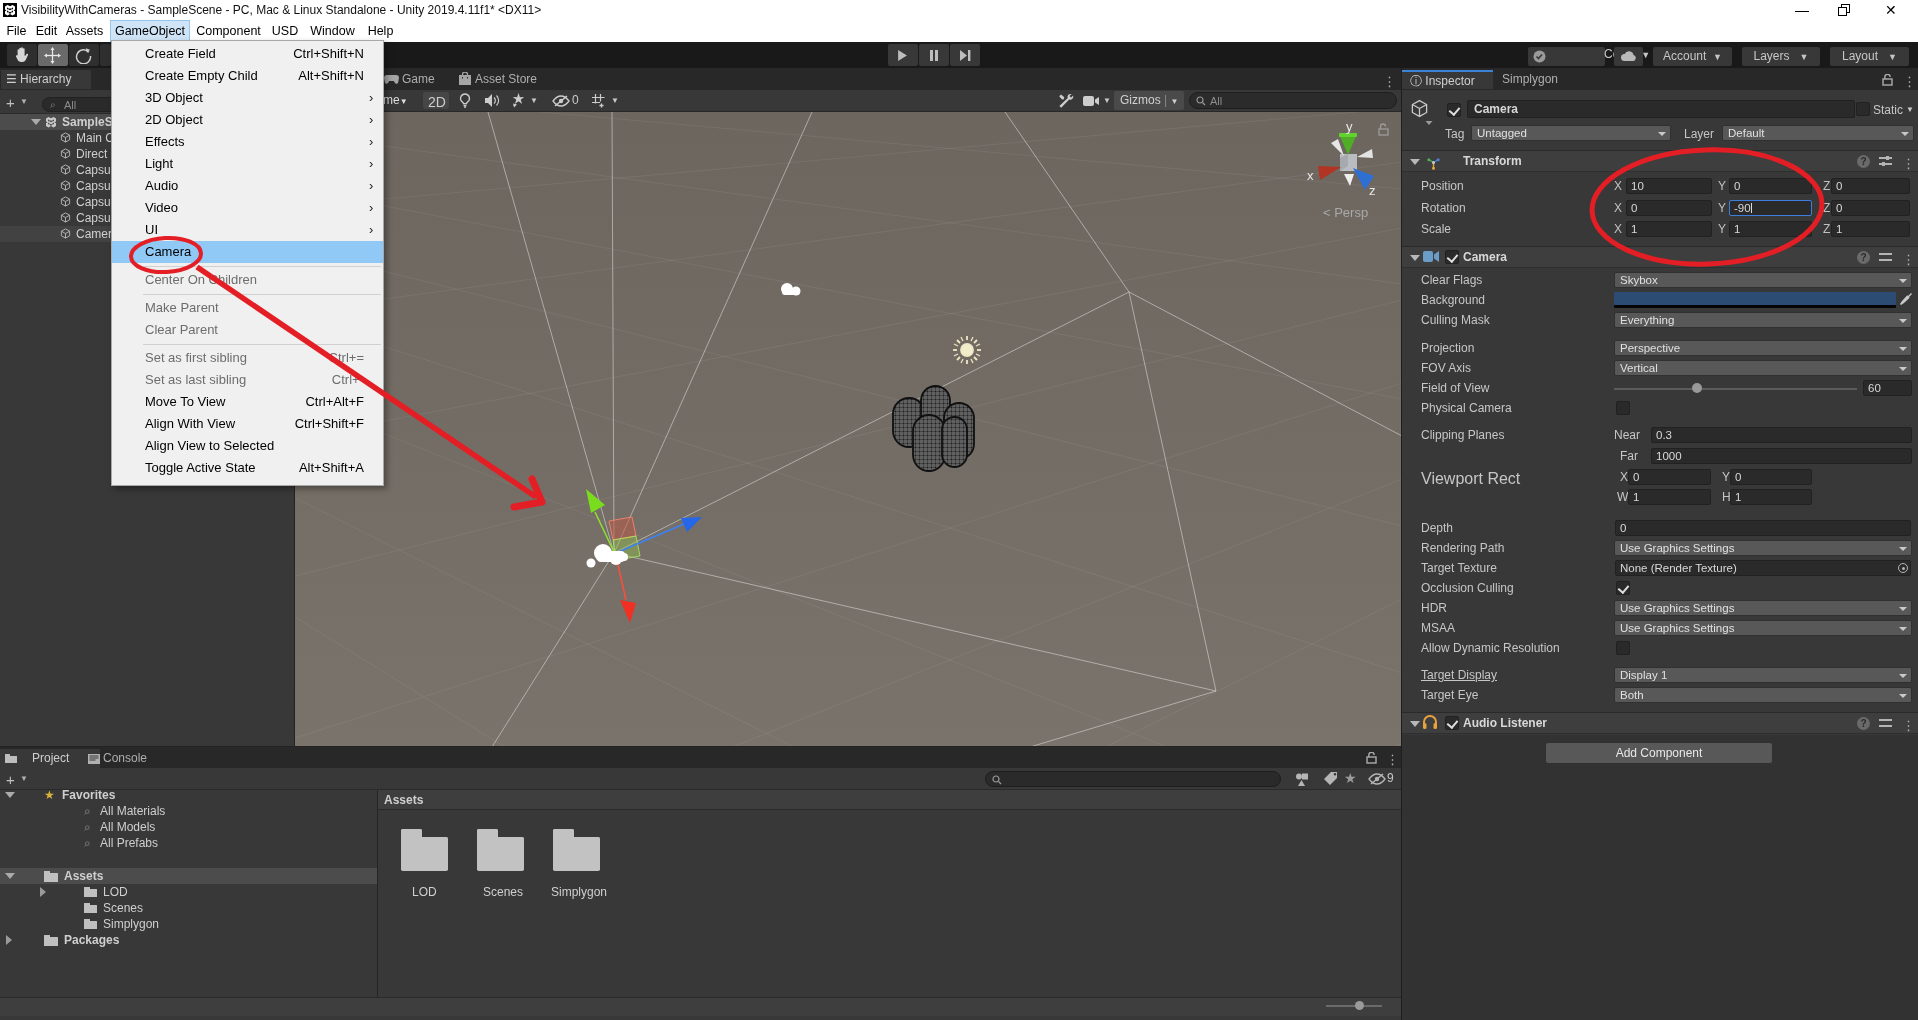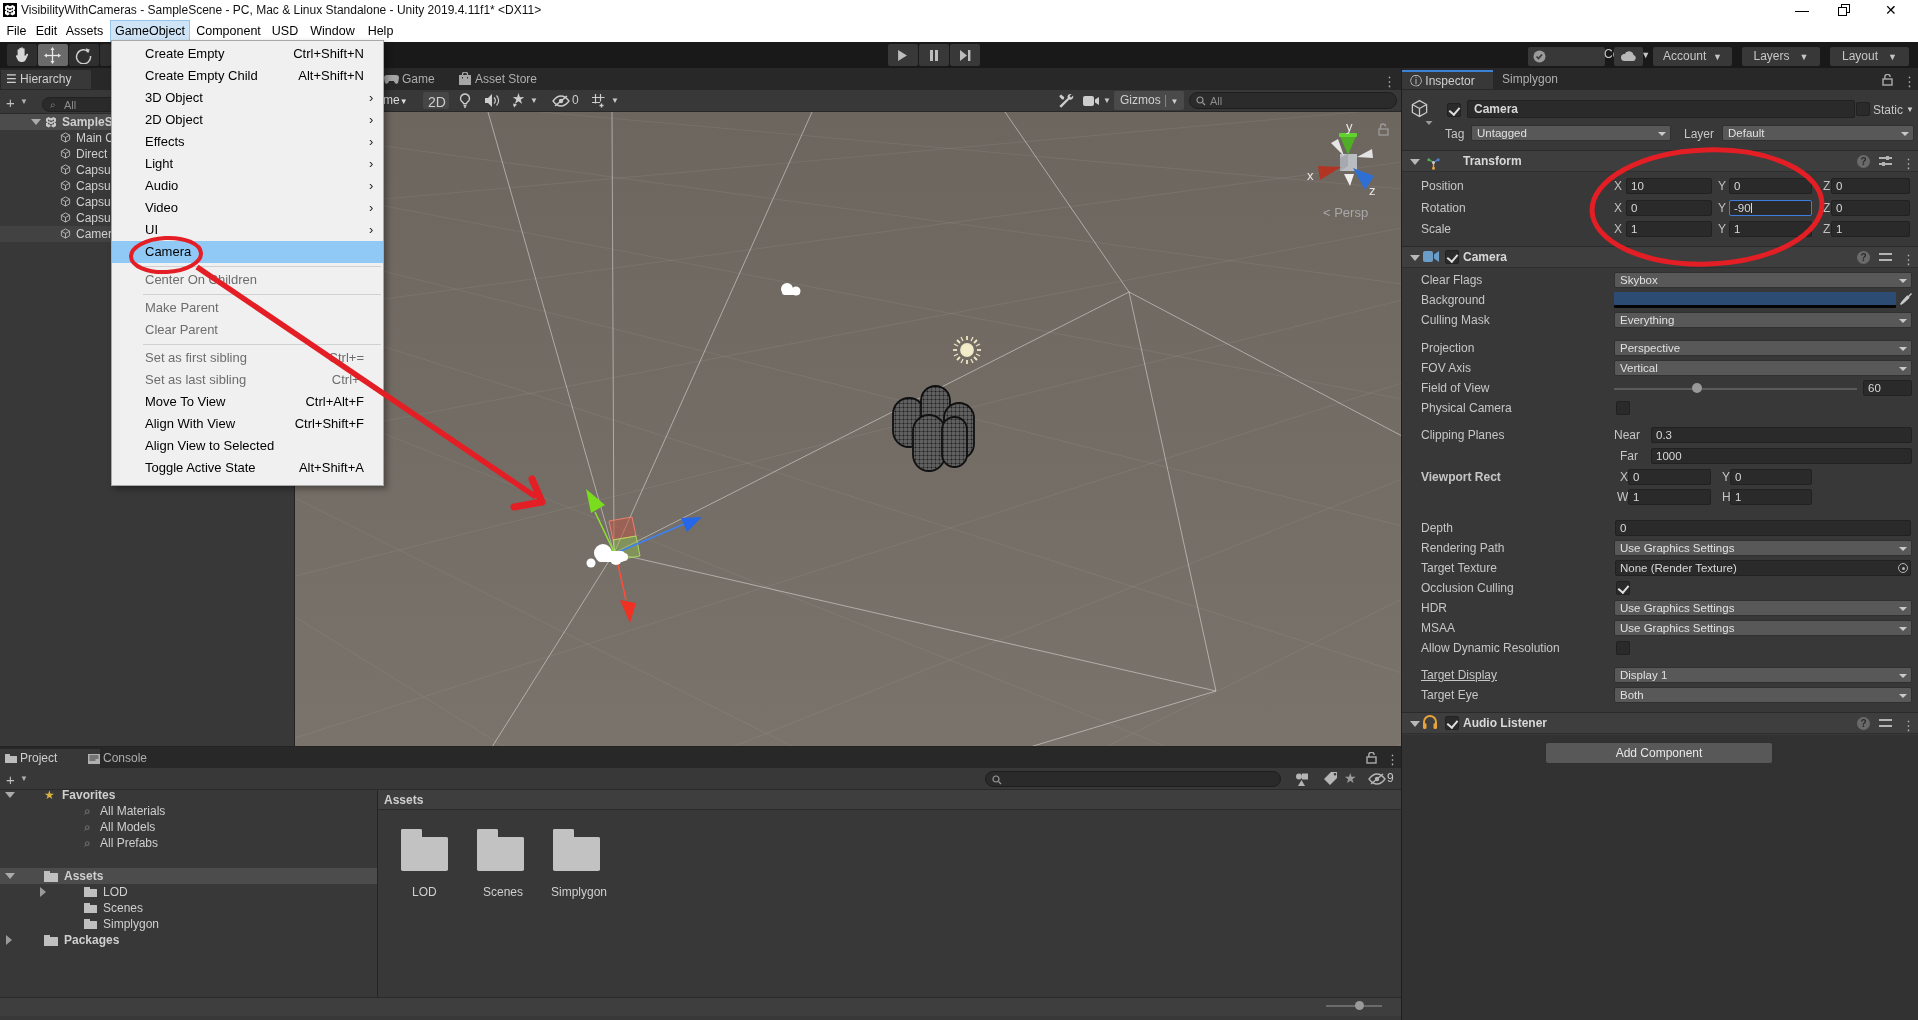--- a/index.html
+++ b/index.html
@@ -474,21 +474,21 @@
 <div class="ab" style="left:1614px;top:388px;width:243px;height:2px;background:#5b5b5b"></div>
 <div class="ab" style="left:1692px;top:383px;width:10px;height:10px;border-radius:5px;background:#999"></div>
 <div class="fld" style="left:1863px;top:380px;width:49px;">60</div>
 <div class="txt" style="left:1421px;top:401px;font-size:12px;color:#c6c6c6;">Physical Camera</div>
 <div class="chk" style="left:1616px;top:401px"></div>
 <div class="txt" style="left:1421px;top:428px;font-size:12px;color:#c6c6c6;">Clipping Planes</div>
 <div class="txt" style="left:1614px;top:428px;font-size:12px;color:#c6c6c6;">Near</div>
 <div class="fld" style="left:1651px;top:427px;width:261px;">0.3</div>
 <div class="txt" style="left:1620px;top:449px;font-size:12px;color:#c6c6c6;">Far</div>
 <div class="fld" style="left:1651px;top:448px;width:261px;">1000</div>
-<div class="txt" style="left:1421px;top:470px;font-size:12px;color:#c6c6c6;font-weight:bold;">Viewport Rect</div>
+<div class="txt" style="left:1421px;top:470px;font-size:16px;color:#c6c6c6;">Viewport Rect</div>
 <div class="txt" style="left:1620px;top:470px;font-size:12px;color:#c6c6c6;">X</div>
 <div class="fld" style="left:1628px;top:469px;width:83px;">0</div>
 <div class="txt" style="left:1722px;top:470px;font-size:12px;color:#c6c6c6;">Y</div>
 <div class="fld" style="left:1730px;top:469px;width:82px;">0</div>
 <div class="txt" style="left:1617px;top:490px;font-size:12px;color:#c6c6c6;">W</div>
 <div class="fld" style="left:1628px;top:489px;width:83px;">1</div>
 <div class="txt" style="left:1722px;top:490px;font-size:12px;color:#c6c6c6;">H</div>
 <div class="fld" style="left:1730px;top:489px;width:82px;">1</div>
 <div class="txt" style="left:1421px;top:521px;font-size:12px;color:#c6c6c6;">Depth</div>
 <div class="fld" style="left:1615px;top:520px;width:296px;">0</div>
@@ -524,21 +524,21 @@
       <i style="top:1px"></i>
       <i style="top:7px"></i>
     </div>
 <div class="txt dots" style="left:1902px;top:716px"></div>
 <div class="ab" style="left:1402px;top:735px;width:516px;height:285px;background:#323232"></div>
 <div class="ab" style="left:1545px;top:742px;width:228px;height:22px;background:#585858;border:1px solid #303030;border-radius:3px;color:#e8e8e8;font-size:12px;text-align:center;line-height:20px">Add Component</div>
   </div>
 
 <div id="proj" class="ab" style="left:0;top:747px;width:1402px;height:273px;background:#383838">
   <div class="tabbar" style="left:0;top:0;width:1402px;height:21px"></div>
-  <div class="tab" style="left:0;width:100px;padding-left:20px">Project</div>
+  <div class="tab" style="left:0;width:100px;padding-left:32px">Project</div>
   <div class="folder ab" style="left:5px;top:7px;width:12px;height:9px;color:#bdbdbd"></div>
   <div class="tabghost" style="left:103px;width:70px">Console</div>
   <svg class="ab" style="left:88px;top:7px" width="12" height="10" viewBox="0 0 12 10">
       <rect width="12" height="10" fill="#b0b0b0"></rect>
       <path d="M1.5 2h9M1.5 4h9M1.5 6h6" stroke="#383838" stroke-width="1"></path>
     </svg>
   <svg class="ab" style="left:1366px;top:5px" width="11" height="12" viewBox="0 0 11 12">
       <g fill="none" stroke="#ababab" stroke-width="1.4">
         <rect x="1" y="5" width="9" height="6"></rect>
         <path d="M2.8 5V3a2.7 2.7 0 015.4 0"></path>
@@ -607,21 +607,21 @@
   <div class="ab" style="left:0;top:250px;width:1402px;height:19px;background:#3e3e3e;border-top:1px solid #2a2a2a"></div>
   <div class="ab" style="left:1326px;top:258px;width:56px;height:2px;background:#6a6a6a"></div>
   <div class="ab" style="left:1355px;top:254px;width:9px;height:9px;border-radius:5px;background:#9a9a9a"></div>
 </div>
 <div class="ab" style="left:294px;top:68px;width:1px;height:679px;background:#232323"></div>
 <div class="ab" style="left:1401px;top:68px;width:1px;height:952px;background:#1e1e1e"></div>
 <div class="ab" style="left:0;top:746px;width:1402px;height:1px;background:#232323"></div>
 
 <div id="menu" class="ab" style="left:111px;top:40px;width:273px;height:446px;background:#f0f0f0;border:1px solid #a8a8a8;box-shadow:3px 3px 6px rgba(0,0,0,0.35)"></div>
 <div id="menuitems">
-    <div class="txt" style="left:145px;top:46px;font-size:13px;color:#000">Create Empty</div>
+    <div class="txt" style="left:145px;top:46px;font-size:13px;color:#000">Create Field</div>
 <div class="txt" style="left:364px;top:46px;font-size:13px;color:#000;transform:translateX(-100%)">Ctrl+Shift+N</div>
 <div class="txt" style="left:145px;top:68px;font-size:13px;color:#000">Create Empty Child</div>
 <div class="txt" style="left:364px;top:68px;font-size:13px;color:#000;transform:translateX(-100%)">Alt+Shift+N</div>
 <div class="txt" style="left:145px;top:90px;font-size:13px;color:#000">3D Object</div>
 <div class="txt" style="left:369px;top:90px;font-size:13px;color:#222">›</div>
 <div class="txt" style="left:145px;top:112px;font-size:13px;color:#000">2D Object</div>
 <div class="txt" style="left:369px;top:112px;font-size:13px;color:#222">›</div>
 <div class="txt" style="left:145px;top:134px;font-size:13px;color:#000">Effects</div>
 <div class="txt" style="left:369px;top:134px;font-size:13px;color:#222">›</div>
 <div class="txt" style="left:145px;top:156px;font-size:13px;color:#000">Light</div>

